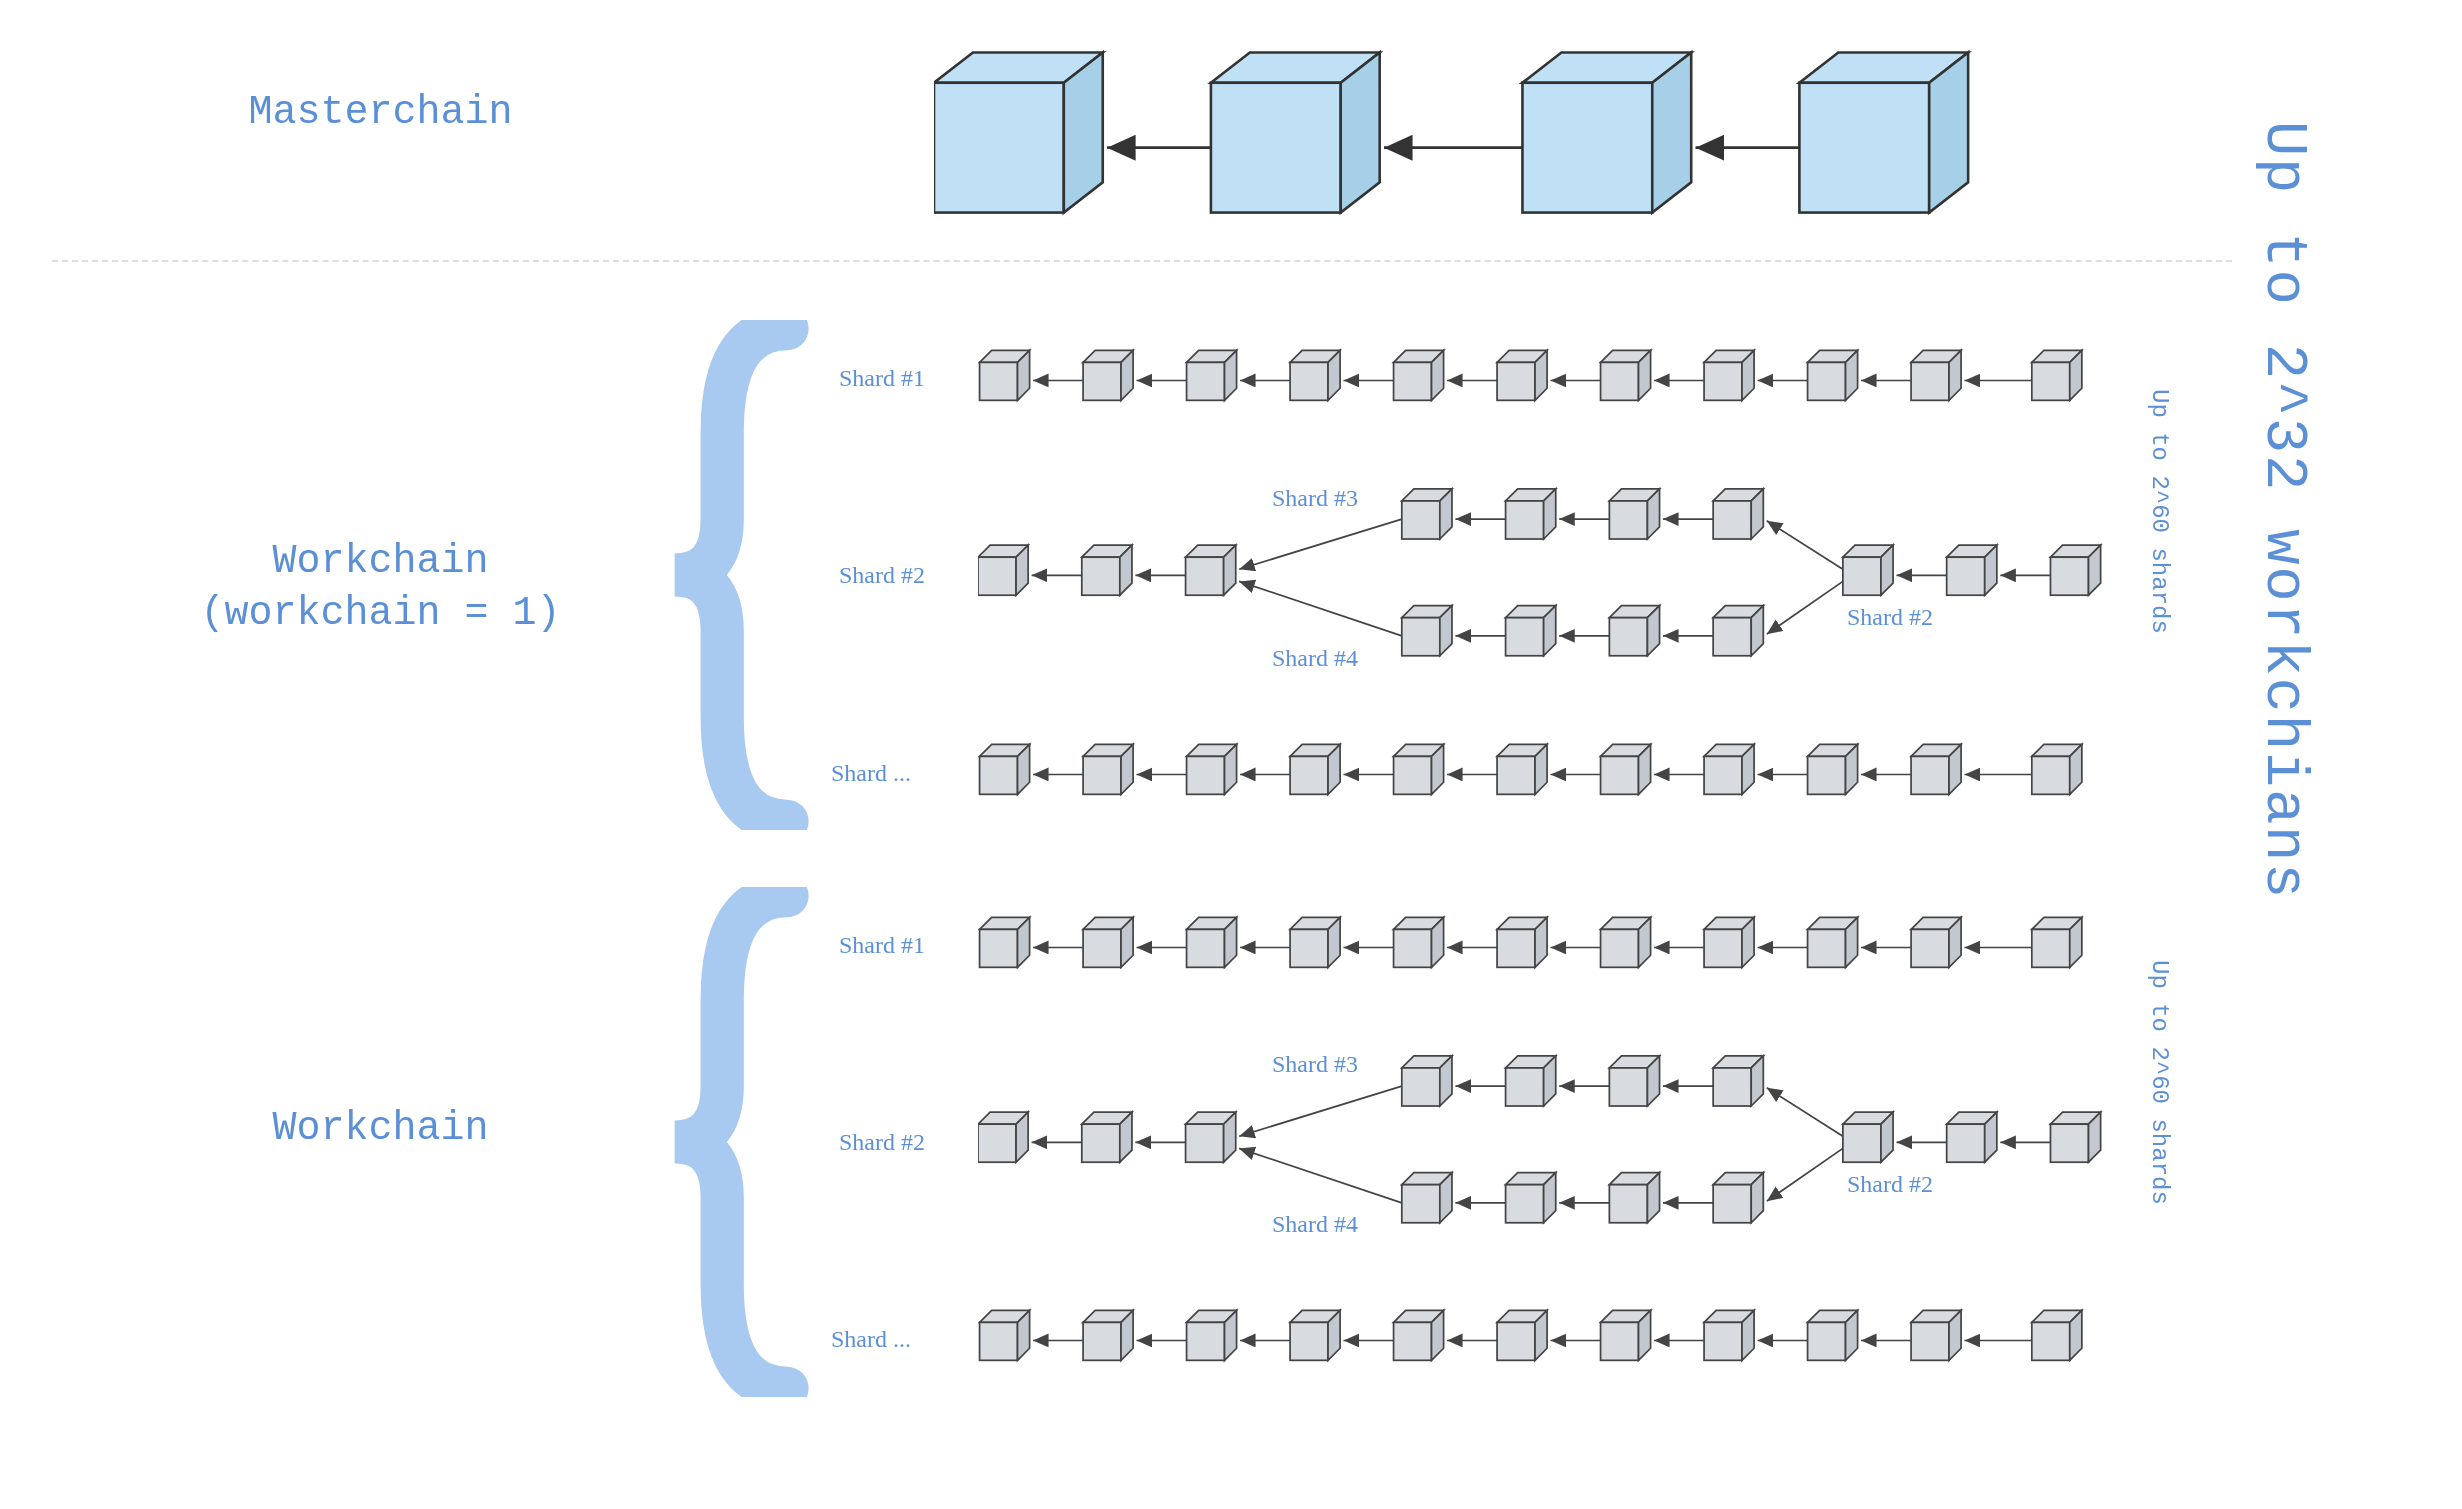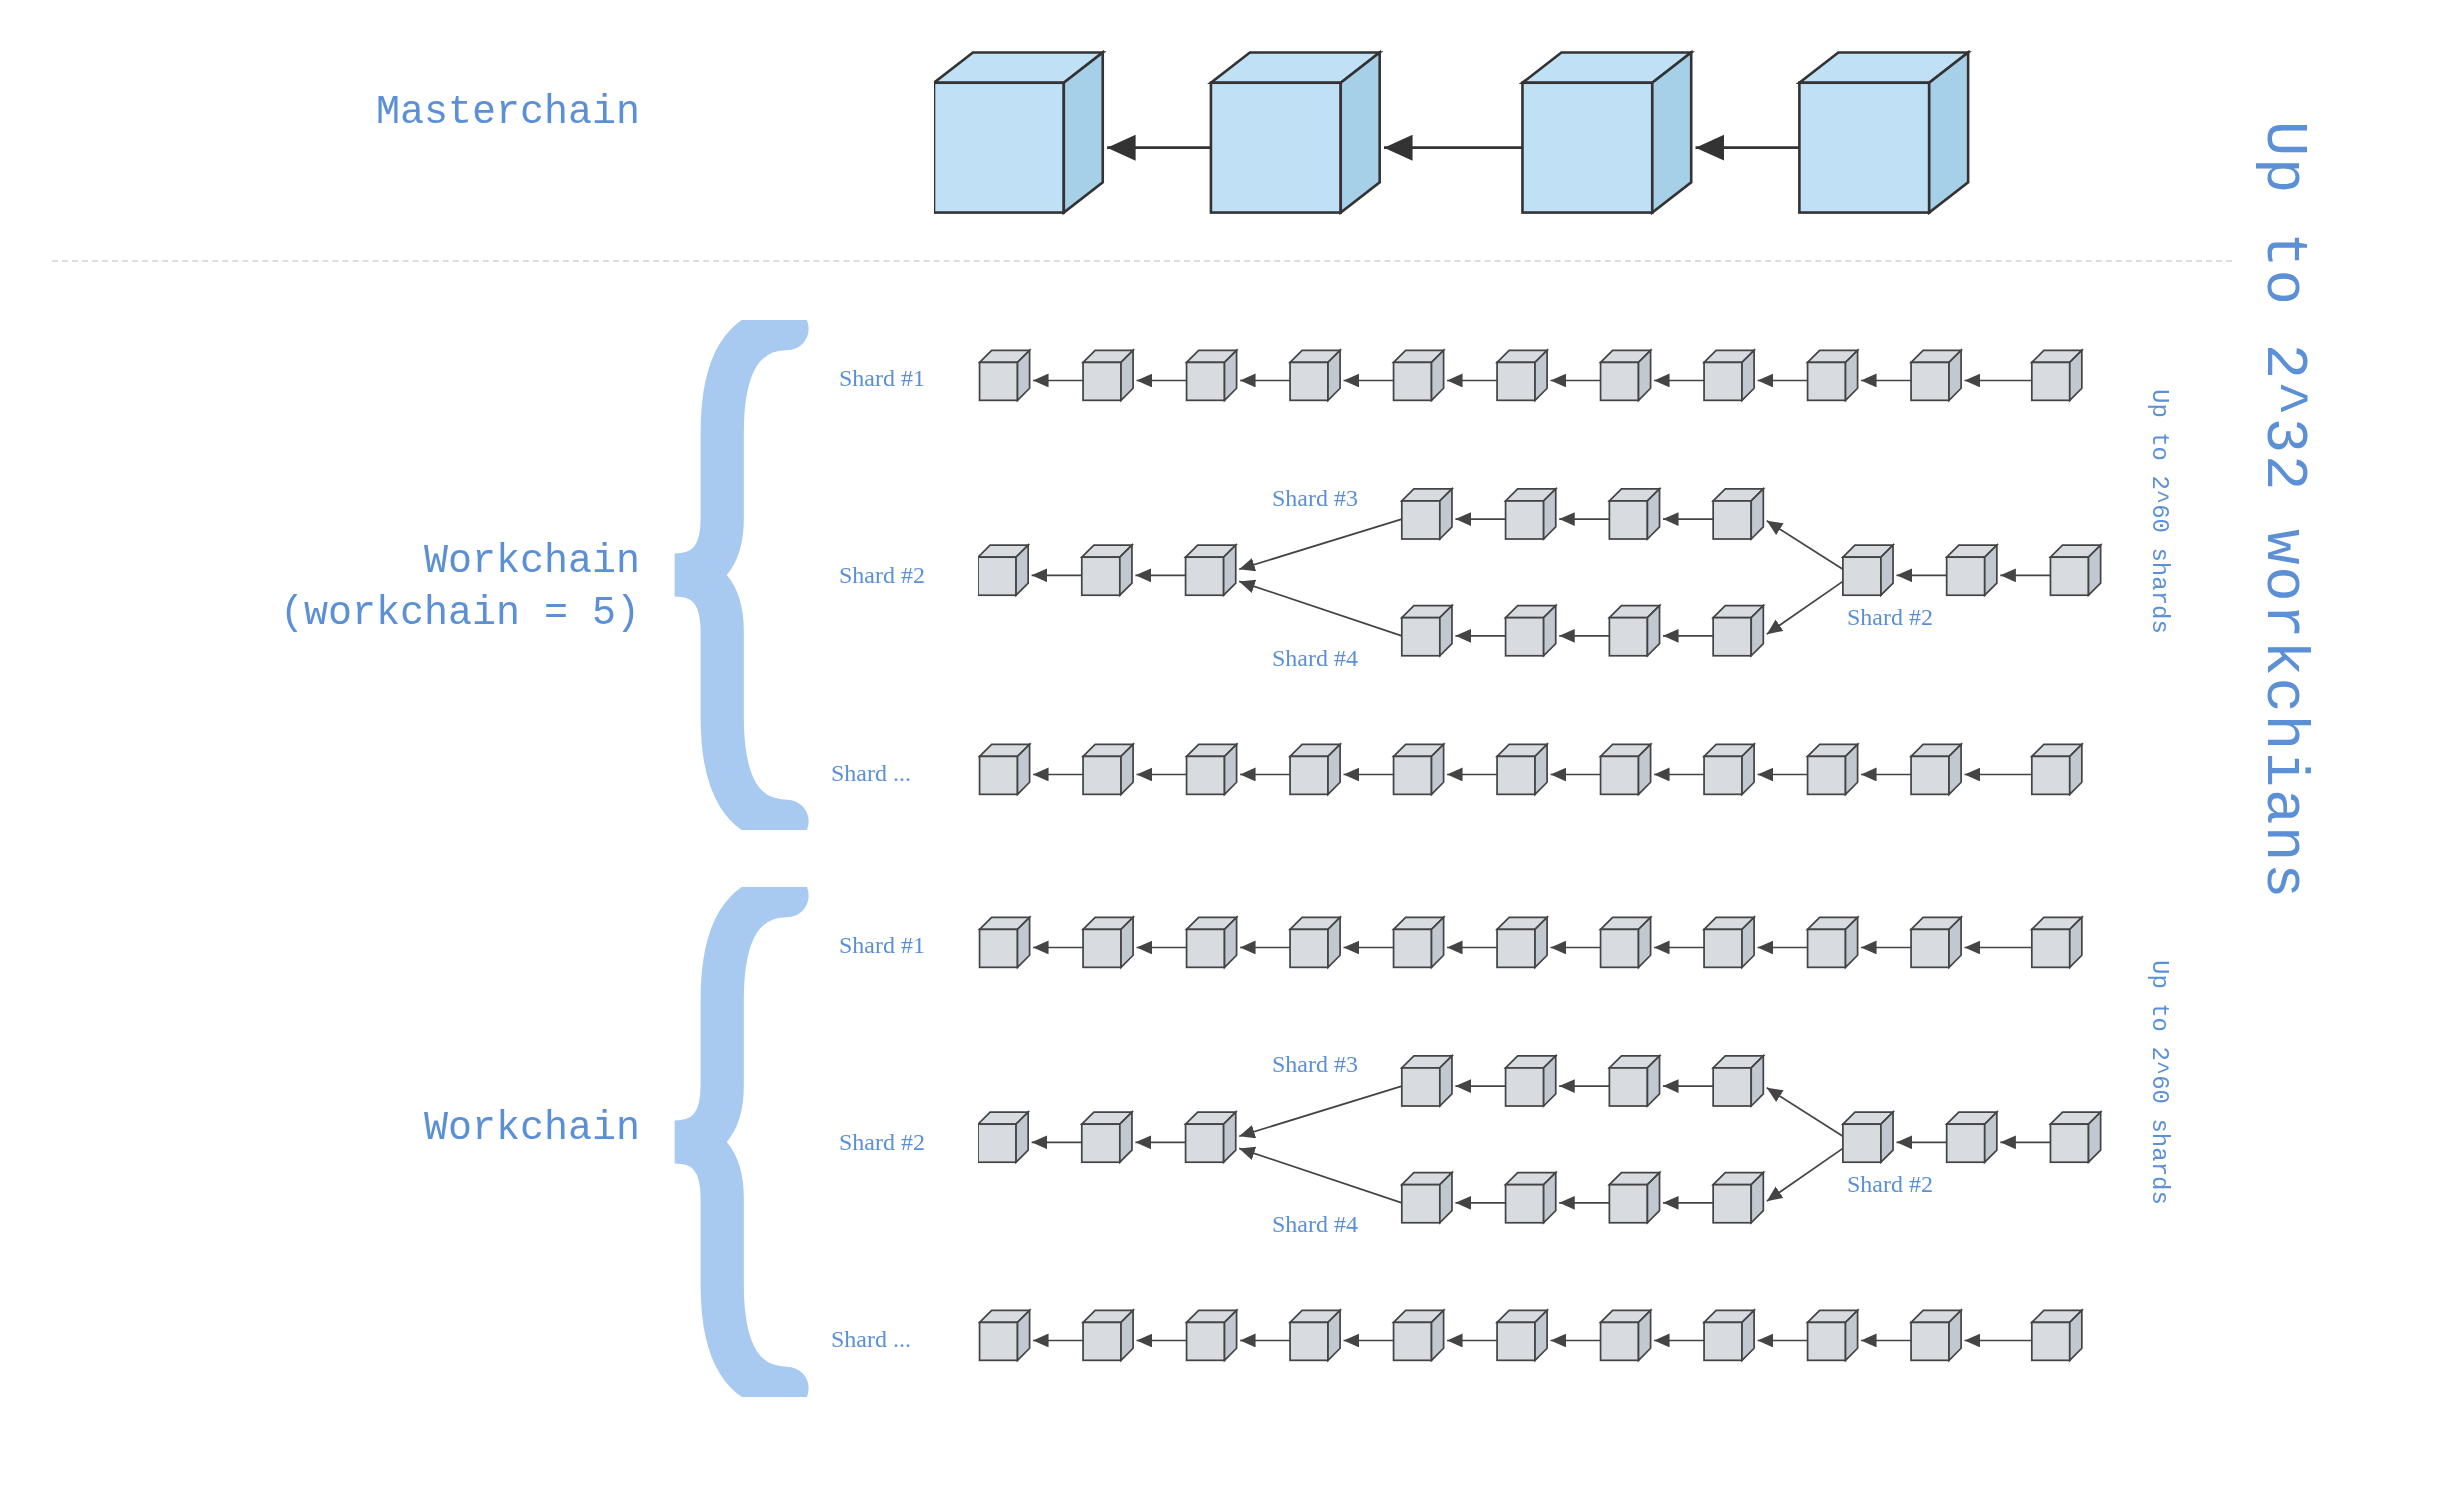--- a/index.html
+++ b/index.html
@@ -8,21 +8,21 @@
     padding: 0;
     background: #ffffff;
     font-family: 'Courier New', Courier, monospace;
     width: 2462px;
     height: 1510px;
     overflow: hidden;
     position: relative;
   }
   .label {
     color: #5b8fd6;
-    text-align: right;
+    text-align: center;
     line-height: 1.3;
     position: absolute;
   }
   .title-label { font-size: 40px; }
   .shard-label {
     color: #5b8fd6;
     font-size: 24px;
     position: absolute;
     font-family: Liberation Serif, serif;
   }
@@ -71,21 +71,21 @@
 
   <line x1="320" y1="130" x2="200" y2="130" stroke="#333" stroke-width="3" marker-end="url(#arrh)"></line>
   <line x1="680" y1="130" x2="520" y2="130" stroke="#333" stroke-width="3" marker-end="url(#arrh)"></line>
   <line x1="1000" y1="130" x2="880" y2="130" stroke="#333" stroke-width="3" marker-end="url(#arrh)"></line>
 </svg>
 
 <div class="hr-dash" style="left:52px; top:260px; width:2180px;"></div>
 
 <div class="label title-label" style="left:121px; top:536px; width:519px;">
   <div>Workchain</div>
-  <div>(workchain = 5)</div>
+  <div>(workchain = 1)</div>
 </div>
 
 <svg style="left:666px; top:320px;" width="147" height="510" viewBox="0 0 170 590">
   <path d="M140,10
            Q65,10 65,130
            L65,230
            Q65,295 10,295
            Q65,295 65,360
            L65,460
            Q65,580 140,580" fill="none" stroke="#a8c9f0" stroke-width="50" stroke-linecap="round"></path>

